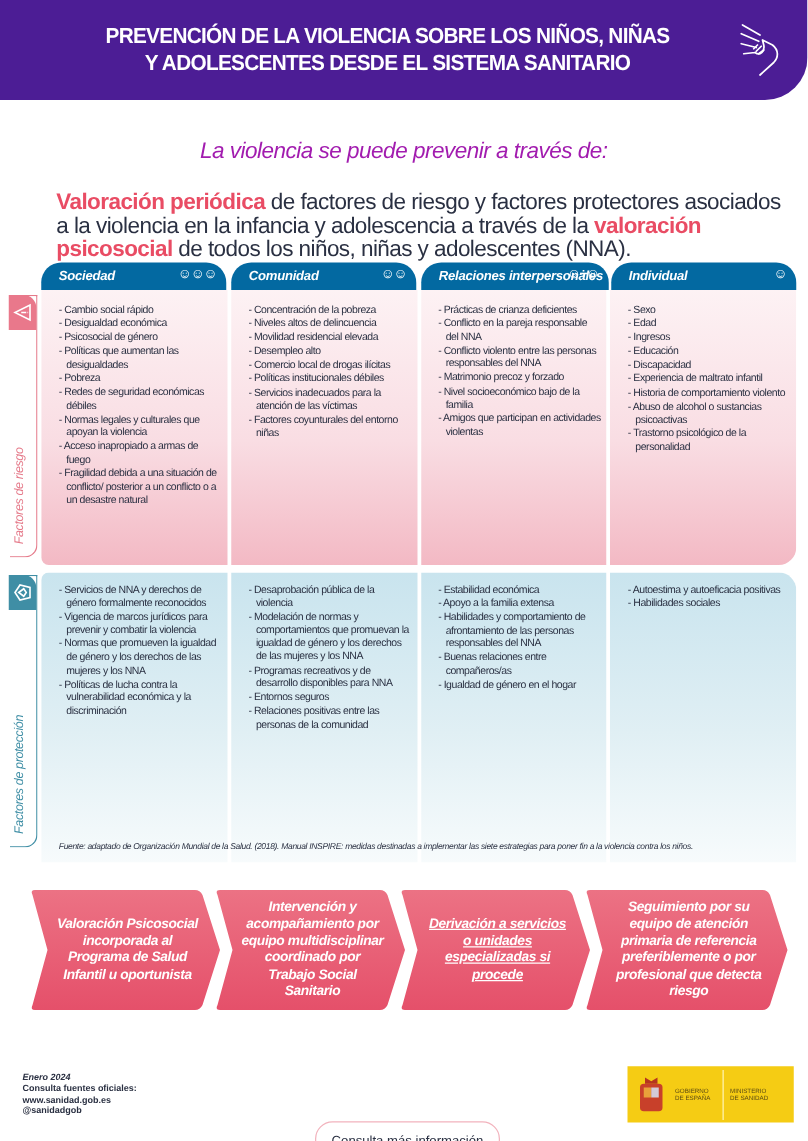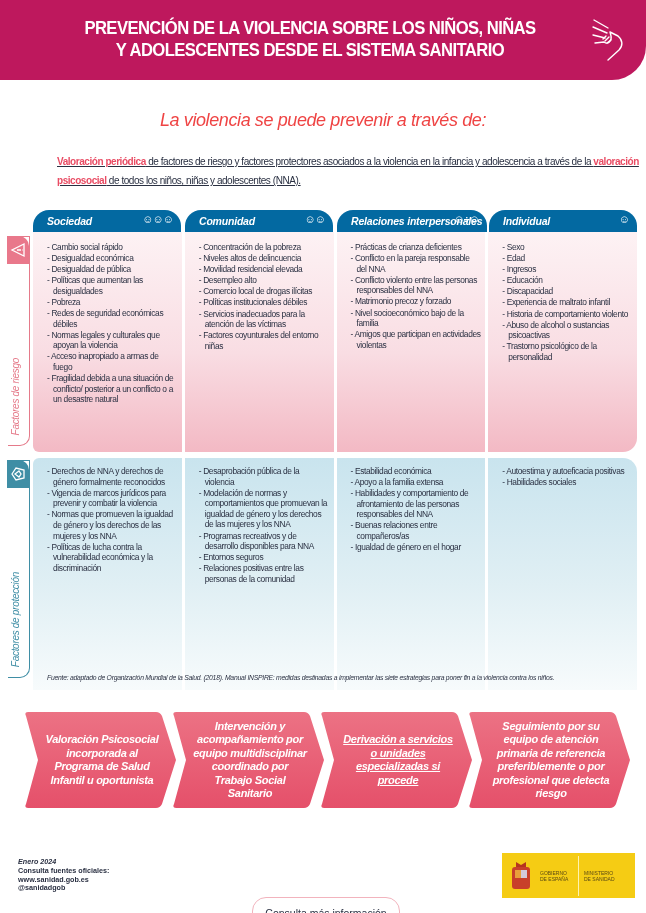--- a/index.html
+++ b/index.html
@@ -1,36 +1,36 @@
 <!DOCTYPE html>
 <html><head>
 <meta charset="utf-8">
 <style>
   * { box-sizing: border-box; margin: 0; padding: 0; }
   html, body { width: 646px; height: 913px; background: #ffffff; overflow: hidden; }
   body { position: relative; font-family: "Liberation Sans", sans-serif; color: #2a3042; }
 
   .header {
     position: absolute; left: 0; top: 0; width: 646px; height: 80px;
-    background: #be185d; border-bottom-right-radius: 34px;
+    background: #4c1d95; border-bottom-right-radius: 34px;
   }
   .header-title {
     position: absolute; left: 40px; top: 17px; width: 540px;
     color: #fff; font-weight: bold; font-size: 17.5px; line-height: 22px;
     text-align: center; letter-spacing: -0.6px; transform: scaleX(0.95);
   }
   .hand-icon { position: absolute; left: 590px; top: 14px; width: 36px; height: 48px; }
 
   .subtitle {
     position: absolute; left: 0; top: 110px; width: 646px; text-align: center;
-    color: #ef4444; font-style: italic; font-size: 18px; letter-spacing: -0.4px;
+    color: #a21caf; font-style: italic; font-size: 18px; letter-spacing: -0.4px;
   }
   .intro {
-    position: absolute; left: 57px; top: 152px; width: 590px;
-    font-size: 10px; line-height: 19px; letter-spacing: -0.45px; color: #2a3042; text-decoration: underline;
+    position: absolute; left: 45px; top: 152px; width: 590px;
+    font-size: 18px; line-height: 19px; letter-spacing: -0.45px; color: #2a3042;
   }
   .intro .hl { color: #e94c64; font-weight: bold; }
 
   
   .side {
     position: absolute; left: 8px; width: 22px; border: 1.2px solid; border-left: none;
     border-radius: 0 0 10px 0;
   }
   .side-risk { top: 236px; height: 210px; border-color: #e57a8a; }
   .side-prot { top: 460px; height: 218px; border-color: #3f8ea5; }
@@ -182,21 +182,21 @@
 <div class="col-header" style="left:489px;">
   <span>Individual</span>
   <span class="hicon">☺</span>
 </div>
 
 <div class="risk-panel">
   <div class="risk-cell">
     <ul class="items">
       <li>Cambio social rápido</li>
       <li>Desigualdad económica</li>
-      <li>Desigualdad de pública</li>
+      <li>Psicosocial de género</li>
       <li>Políticas que aumentan las desigualdades</li>
       <li>Pobreza</li>
       <li>Redes de seguridad económicas débiles</li>
       <li>Normas legales y culturales que apoyan la violencia</li>
       <li>Acceso inapropiado a armas de fuego</li>
       <li>Fragilidad debida a una situación de conflicto/ posterior a un conflicto o a un desastre natural</li>
     </ul>
   </div>
   <div class="risk-cell">
     <ul class="items">
@@ -231,21 +231,21 @@
       <li>Historia de comportamiento violento</li>
       <li>Abuso de alcohol o sustancias psicoactivas</li>
       <li>Trastorno psicológico de la personalidad</li>
     </ul>
   </div>
 </div>
 
 <div class="prot-panel">
   <div class="prot-cell">
     <ul class="items">
-      <li>Derechos de NNA y derechos de género formalmente reconocidos</li>
+      <li>Servicios de NNA y derechos de género formalmente reconocidos</li>
       <li>Vigencia de marcos jurídicos para prevenir y combatir la violencia</li>
       <li>Normas que promueven la igualdad de género y los derechos de las mujeres y los NNA</li>
       <li>Políticas de lucha contra la vulnerabilidad económica y la discriminación</li>
     </ul>
   </div>
   <div class="prot-cell">
     <ul class="items">
       <li>Desaprobación pública de la violencia</li>
       <li>Modelación de normas y comportamientos que promuevan la igualdad de género y los derechos de las mujeres y los NNA</li>
       <li>Programas recreativos y de desarrollo disponibles para NNA</li>

